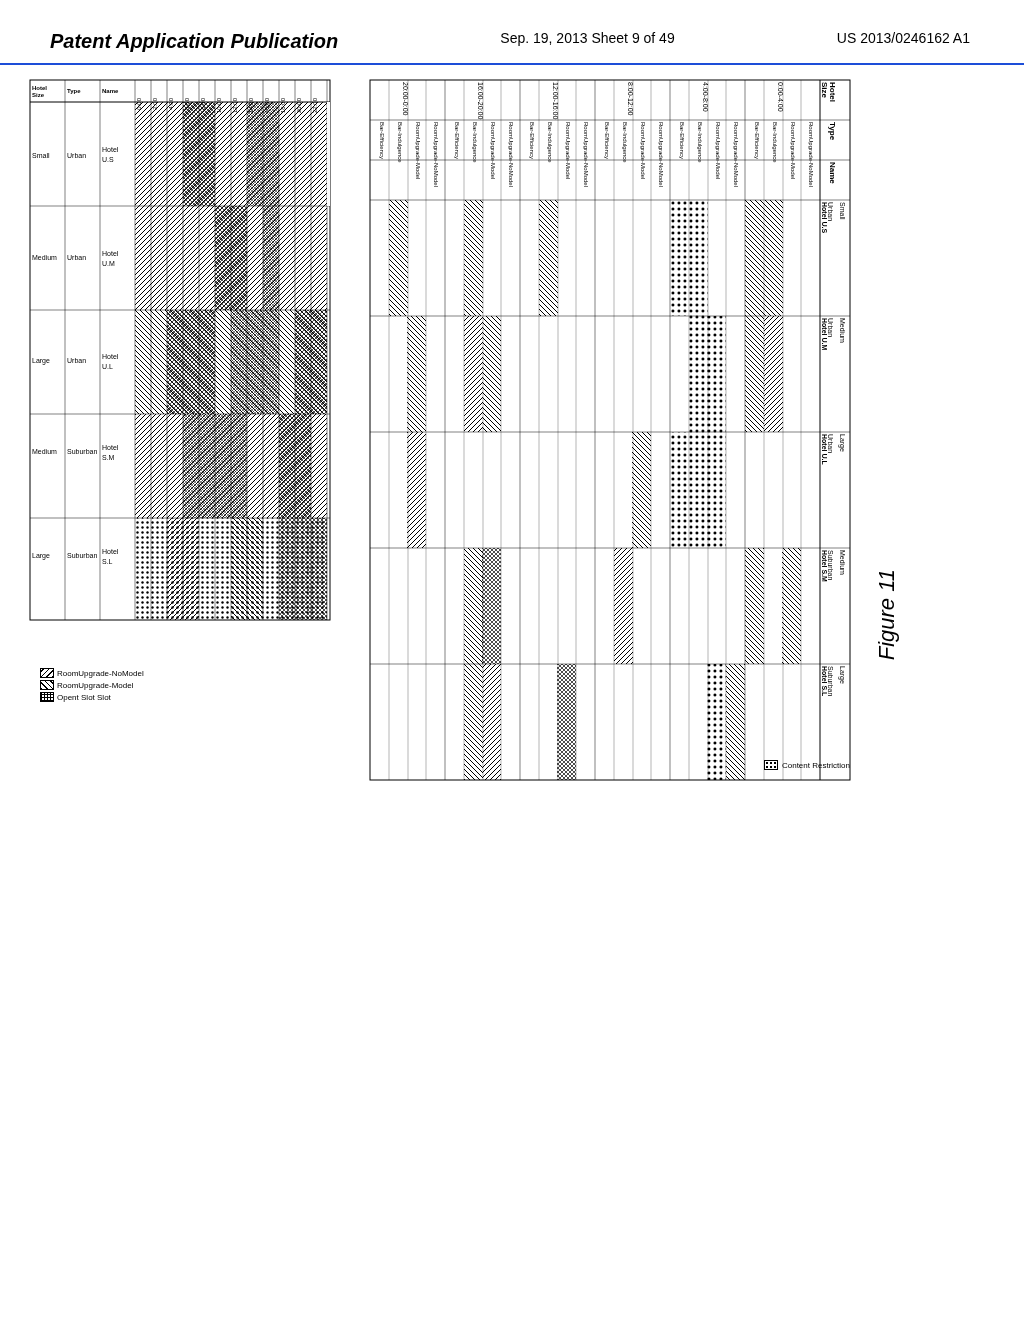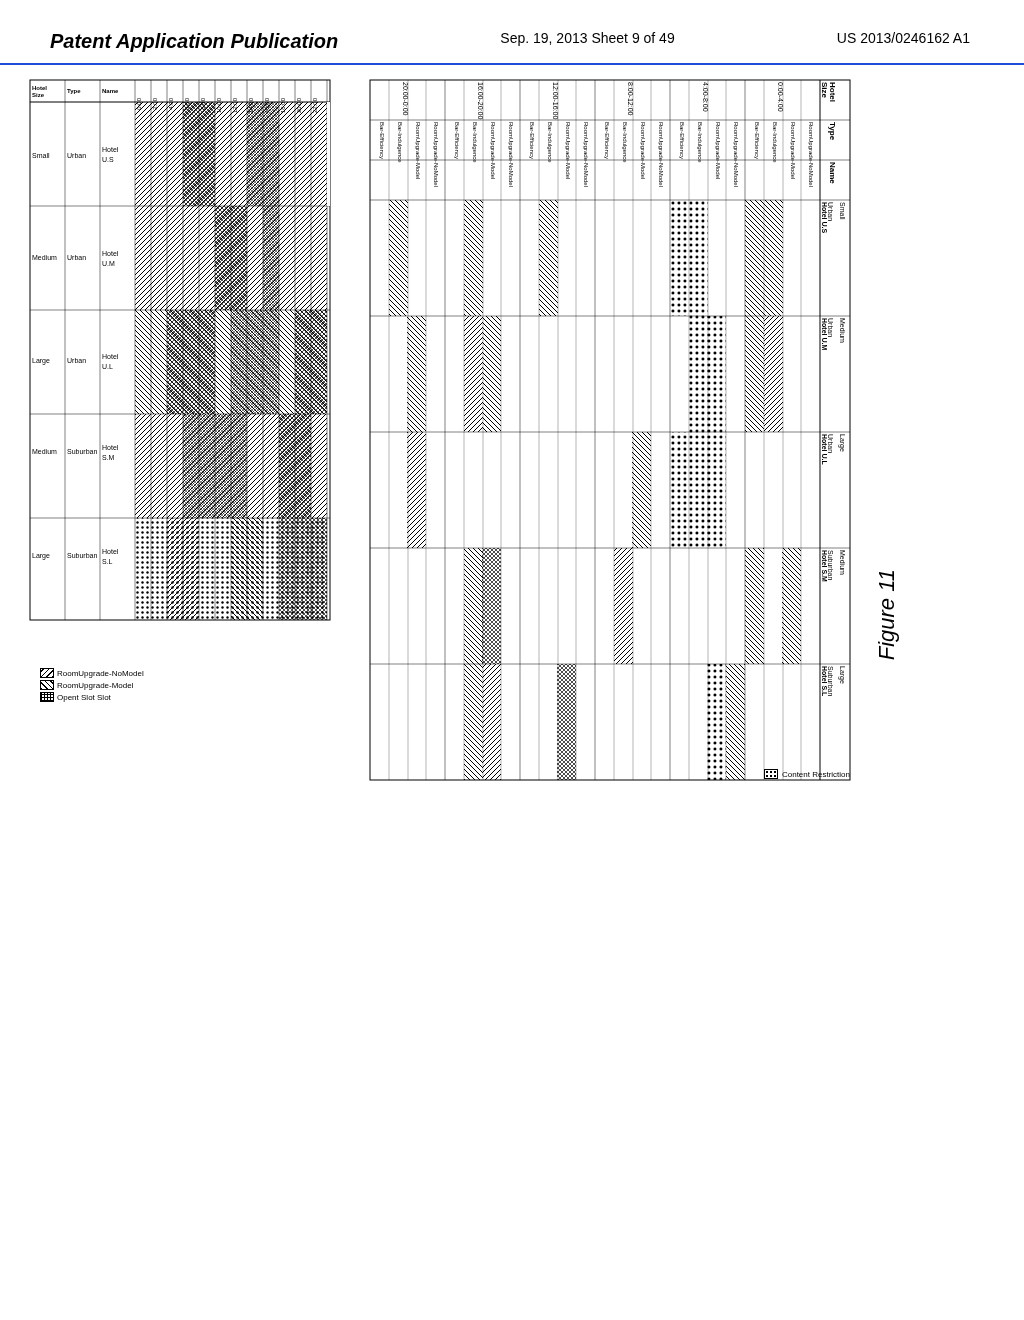--- a/index.html
+++ b/index.html
@@ -424,21 +424,21 @@
           <rect x="584" y="274" width="116" height="19" fill="url(#cross2)"></rect>
 
           <rect x="584" y="349" width="116" height="19" fill="url(#hatch-l2)"></rect>
           <rect x="584" y="367" width="116" height="19" fill="url(#hatch-r)"></rect>
         </svg>
 
         <div style="position:absolute; right:-50px; bottom:120px; font-size:22px; font-style:italic; writing-mode:vertical-rl; transform:rotate(180deg);">
           <span>Figure 11</span>
         </div>
 
-        <div style="position:absolute; bottom:1px; right:0px; display:flex; align-items:center; gap:4px; font-size:8px;">
+        <div style="position:absolute; bottom:10px; right:0px; display:flex; align-items:center; gap:4px; font-size:8px;">
           <div style="width:14px; height:10px; border:1px solid #000; background: radial-gradient(circle, #000 1px, transparent 1px); background-size: 4px 4px;"></div>
           <span>Content Restriction</span>
         </div>
       </div>
     </div>
 
   </div>
 </div>
 
 </body></html>

